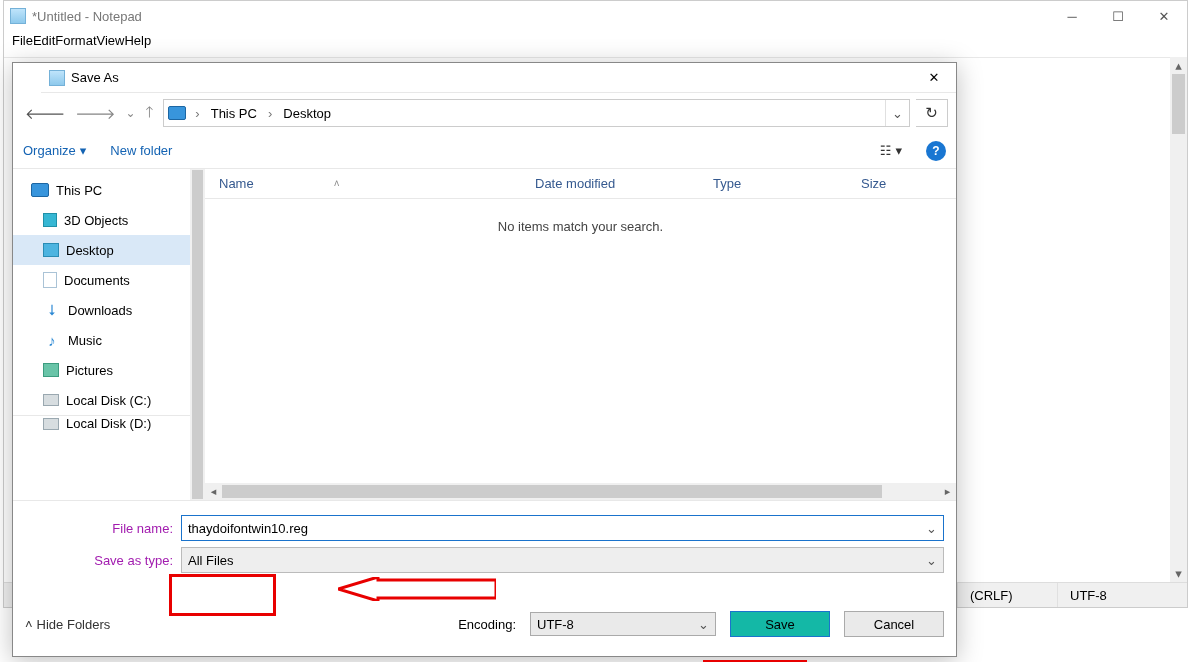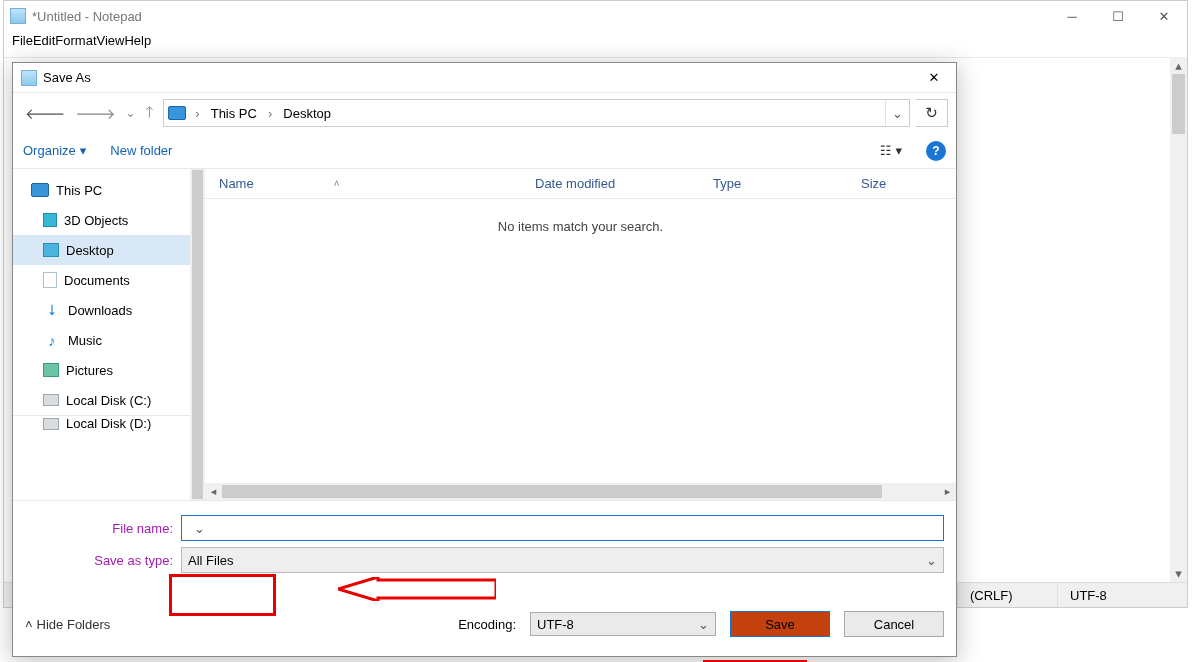--- a/index.html
+++ b/index.html
@@ -13,21 +13,21 @@
 .np-menubar span { }
 .np-editor { position:absolute; top:56px; left:0; right:17px; bottom:25px; background:#fff; border-top:1px solid #e8e8e8; }
 .np-scrollbar-v { position:absolute; right:0; top:56px; width:17px; bottom:25px; background:#f0f0f0; }
 .np-scrollbar-v .arrow { width:17px; height:17px; display:flex; align-items:center; justify-content:center; color:#666; }
 .np-scrollbar-v .thumb { position:absolute; top:17px; left:2px; right:2px; height:60px; background:#ccc; }
 .np-status { position:absolute; bottom:0; left:0; right:0; height:25px; background:#f0f0f0; border-top:1px solid #ddd; display:flex; align-items:center; }
 .np-status .cell { border-left:1px solid #e0e0e0; padding:0 12px; height:100%; display:flex; align-items:center; }
 .np-status .spacer { flex:1; }
 
 .save-dlg { position:absolute; left:12px; top:62px; width:945px; height:595px; background:#fff; border:1px solid #888; box-shadow:0 4px 24px rgba(0,0,0,.25); }
-.dlg-titlebar { height:30px; display:flex; align-items:center; justify-content:space-between; padding-left:8px; border-bottom:1px solid #e8e8e8; }
+.dlg-titlebar { height:30px; display:flex; align-items:center; justify-content:space-between; padding-left:8px; border-bottom:1px solid #e8e8e8;margin-left:28px; }
 .dlg-titlebar .title { display:flex; align-items:center; gap:6px; }
 .dlg-close { width:44px; height:30px; display:flex; align-items:center; justify-content:center; }
 
 .nav-row { height:40px; display:flex; align-items:center; gap:6px; padding:4px 8px; }
 .nav-arrows { display:flex; gap:10px; align-items:center; padding:0 4px;}
 .nav-arrows span { color:#888; font-size:15px; }
 .nav-arrows .back { color:#555; }
 .addr { flex:1; height:28px; border:1px solid #ccc; display:flex; align-items:center; padding-left:4px; gap:6px; background:#fff; }
 .addr .crumb { padding:0 2px; }
 .addr .sep { color:#777; padding:0 3px;}
@@ -75,21 +75,21 @@
 .ftype-select { flex:1; height:26px; border:1px solid #bbb; background:#eee; display:flex; align-items:center; padding:0 6px;}
 .ftype-select .drop { margin-left:auto; color:#555;}
 
 .bottom-bar { display:flex; align-items:center; padding:26px 12px 12px; gap:14px;}
 .bottom-bar .hide { color:#333; display:flex; align-items:center; gap:4px;}
 .bottom-bar .spacer { flex:1; }
 .enc-lbl { }
 .enc-sel { width:186px; height:24px; border:1px solid #aaa; background:#eaeaea; display:flex; align-items:center; padding:0 6px;}
 .enc-sel .drop { margin-left:auto; color:#555;}
 .btn { width:100px; height:26px; border:1px solid #aaa; background:#eaeaea; display:flex; align-items:center; justify-content:center; }
-.btn.primary { border:1px solid #1a73cc; background:#c2410c; }
+.btn.primary { border:1px solid #1a73cc; background:#14b8a6; }
 
 .anno { position:absolute; border:3px solid #e80000; pointer-events:none; z-index:50; }
 .anno-arrow { position:absolute; z-index:50; pointer-events:none; }
 
 
 .ico { width:18px; height:18px; display:inline-flex; align-items:center; justify-content:center; }
 .ico-notepad { width:16px; height:16px; background:linear-gradient(#bfe4fb,#8ec9ec); border:1px solid #74b1d8; }
 .ico-folder { width:16px; height:14px; background:#ffd96b; border:1px solid #d8a932; }
 .ico-doc { width:14px; height:16px; background:#fff; border:1px solid #aac3d6; }
 .ico-disk { width:16px; height:12px; background:#d7dde0; border:1px solid #9aa8b0; }
@@ -239,20 +239,21 @@
           </div>
         <div class="arrow">▸</div>
       </div>
     </div>
   </div>
 
   <div class="form-area">
     <div class="form-row">
       <div class="lbl">File name:</div>
       <div class="fname-input">
+        <input value="thaydoifontwin10.reg" style="">
         <span class="drop">⌄</span>
       </div>
     </div>
     <div class="form-row">
       <div class="lbl">Save as type:</div>
       <div class="ftype-select">
         <span>All Files</span>
         <span class="drop">⌄</span>
       </div>
     </div>

